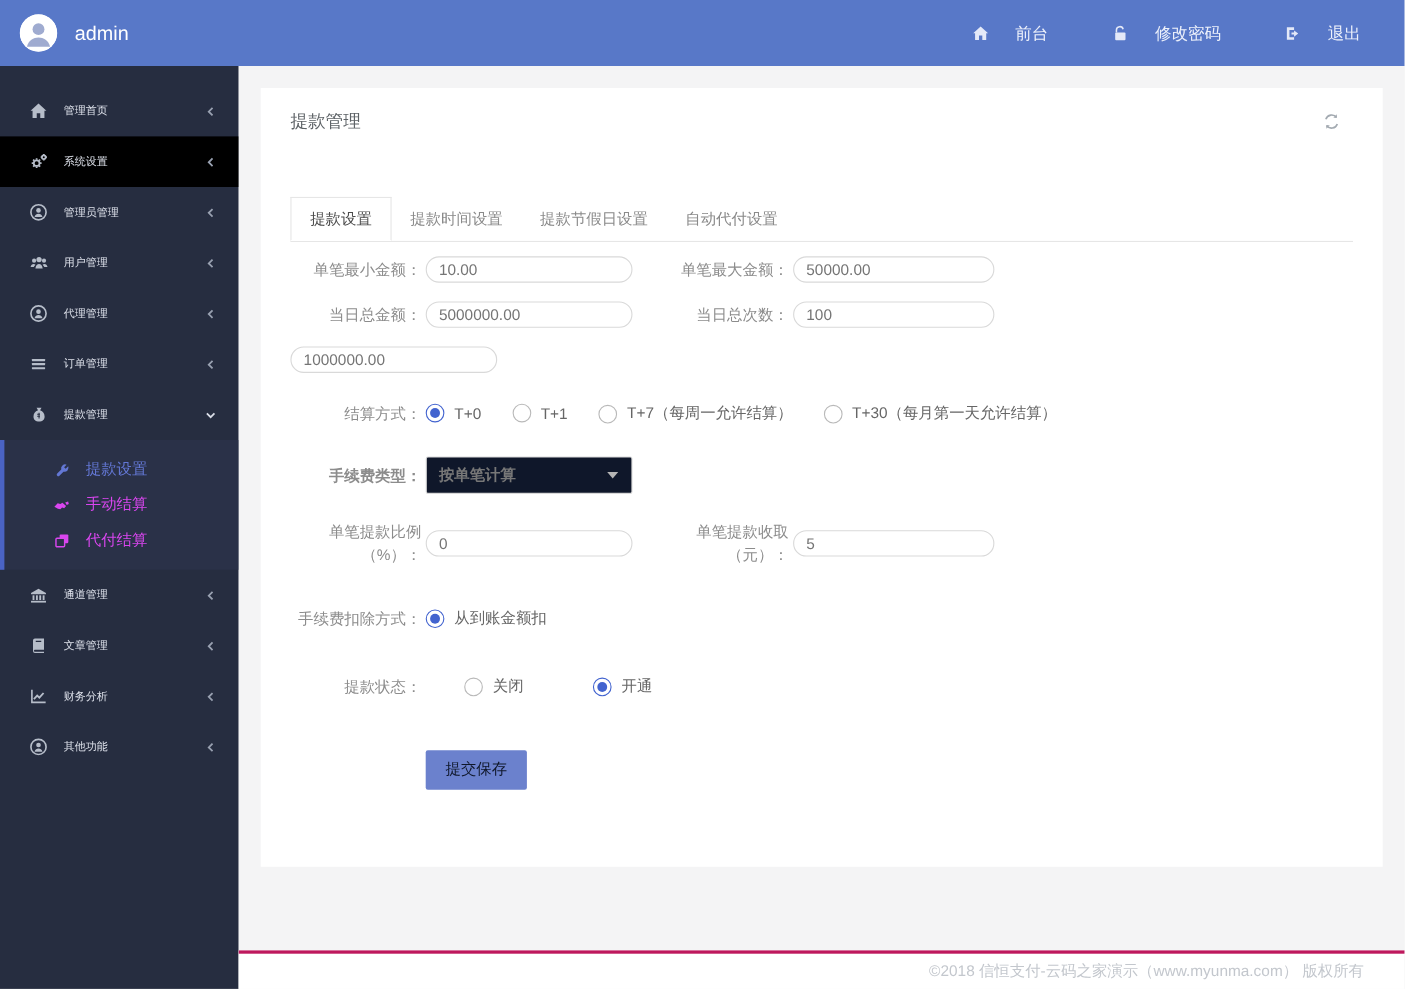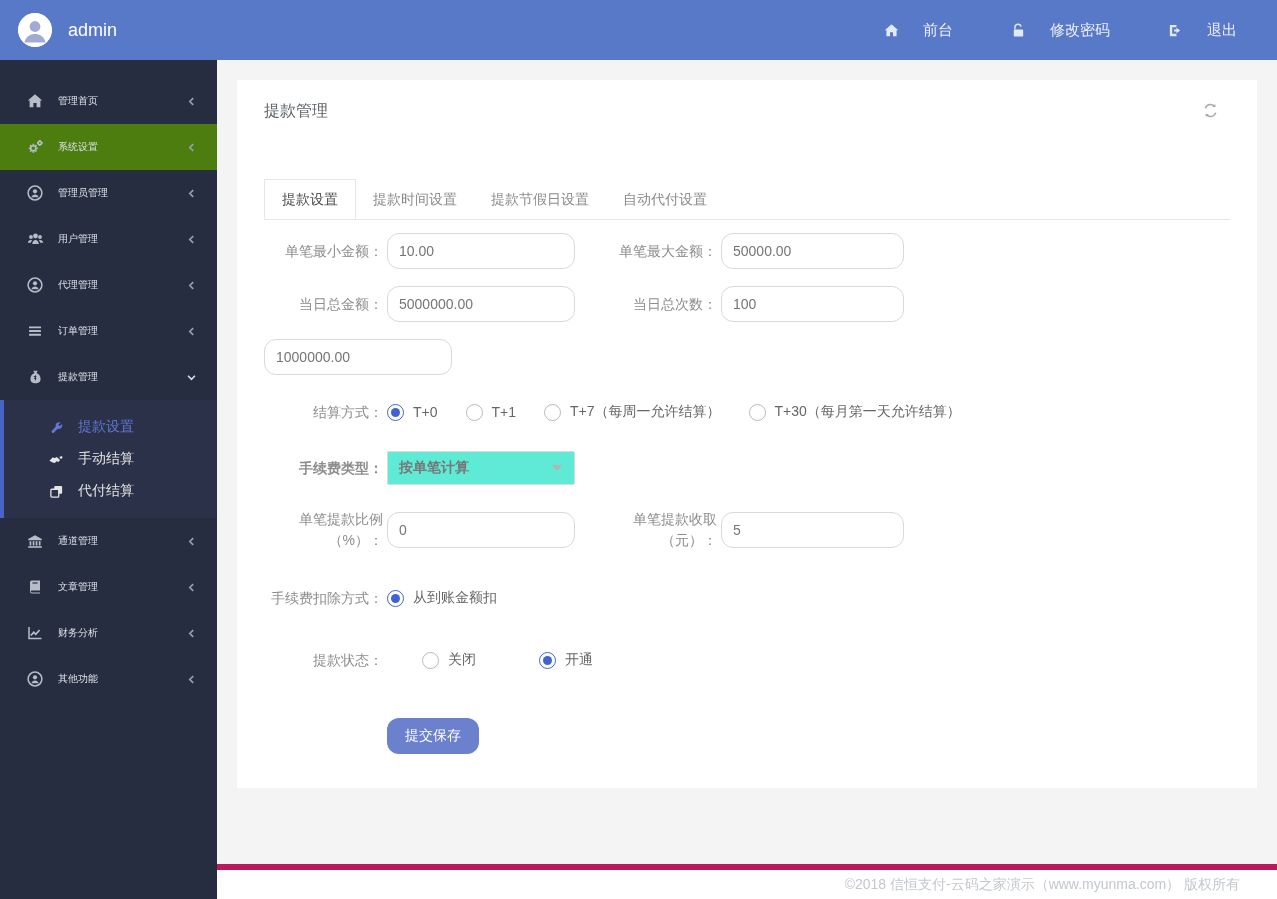--- a/index.html
+++ b/index.html
@@ -33,28 +33,28 @@
   .sidebar {
     position:absolute; top:60px; left:0; bottom:0; width:217px;
     background:#262d40; padding-top:18px;
   }
   .side-item {
     height:46px; display:flex; align-items:center;
     padding:0 20px 0 26px; color:#dde1ea; font-size:10px; cursor:pointer;
   }
   .side-item .icon { width:18px; margin-right:14px; color:#b6bdc9; display:flex; justify-content:center; }
   .side-item .chev { margin-left:auto; color:#98a0b0; display:flex; }
-  .side-item.active { background:#4d7c0f; }
+  .side-item.active { background:#000000; }
   .side-item.expanded .chev { color:#d8dce6; }
   .submenu {
     background:#2a3148; border-left:4px solid #4a63c4; padding:11px 0;
   }
   .sub-item {
     height:32px; display:flex; align-items:center;
-    padding-left:43px; color:#e5e5e5; font-size:14px; cursor:pointer;
+    padding-left:43px; color:#d946ef; font-size:14px; cursor:pointer;
   }
   .sub-item .icon { width:18px; margin-right:13px; display:flex; justify-content:center; }
   .sub-item.active { color:#6377d4; }
 
   
   .main { position:absolute; left:217px; top:60px; right:0; bottom:0; background:#f4f4f5; }
   .card {
     margin:20px; height:708px; background:#ffffff;
     padding:20px 27px; position:relative;
   }
@@ -76,62 +76,62 @@
 
   
   .form { margin-top:13px; }
   .frow { display:flex; align-items:center; margin-bottom:17px; }
   .flabel {
     width:119px; flex:none; text-align:right; color:#8c8c8c;
     font-size:14px; line-height:21px; margin-right:4px;
   }
   .flabel.second { width:120px; margin-left:22px; }
   .tinput {
-    width:188px; height:36px; border:1px solid #d9d9d9; border-radius:12px;
+    width:188px; height:24px; border:1px solid #d9d9d9; border-radius:12px;
     padding:0 11px; font-size:14px; color:#757575; font-family:inherit;
     outline:none; background:#fff;
   }
   .tinput.second { width:183px; }
   .row-settle { margin:22px 0 24px; height:30px; }
-  .rgroup { display:flex; align-items:center; }
+  .rgroup { display:flex; align-items:flex-start; }
   .radio { display:flex; align-items:center; gap:9px; color:#666666; font-size:14px; cursor:pointer; }
   .rgap { margin-right:28px; }
   .rdot {
     width:17px; height:17px; border-radius:50%; border:1px solid #b9b9b9;
     background:#fff; position:relative; flex:none;
   }
   .rdot.sel { border-color:#4263cf; }
   .rdot.sel::after {
     content:""; position:absolute; left:3px; top:3px; right:3px; bottom:3px;
     border-radius:50%; background:#4263cf;
   }
   .row-feetype { height:34px;font-weight:bold; }
   .select {
     width:188px; height:34px; border:1px solid #d9d9d9; border-radius:2px;
     display:flex; align-items:center; padding:0 11px; color:#777777;
-    font-size:14px; position:relative; cursor:pointer; background:#5eead4;
+    font-size:14px; position:relative; cursor:pointer; background:#0f172a;
   }
   .caret {
     position:absolute; right:12px; top:13px; width:0; height:0;
     border-left:5px solid transparent; border-right:5px solid transparent;
     border-top:6px solid #b5b5b5;
   }
   .row-feeinputs { margin-top:24px; }
   .row-deduct { margin-top:26px; min-height:42px; }
   .row-status { margin-top:26px; height:30px;gap:35px; }
   .submit-btn {
     margin:26px 0 0 123px; width:92px; height:36px;
-    background:#6b81cd; color:#ffffff; border:none; border-radius:12px;
+    background:#6b81cd; color:#0f172a; border:none; border-radius:2px;
     font-size:14px; font-family:inherit; cursor:pointer;
   }
 
   
   .footer {
     position:absolute; left:0; right:0; bottom:0; height:35px;
-    background:#ffffff; border-top:6px solid #be185d;
+    background:#ffffff; border-top:3px solid #be185d;
     display:flex; align-items:center; justify-content:flex-end;
     padding-right:37px; color:#c3c7cd; font-size:14px;
   }
   svg { display:block; }
 </style>
 </head>
 <body>
 
 <header class="topbar">
   <div class="brand">

